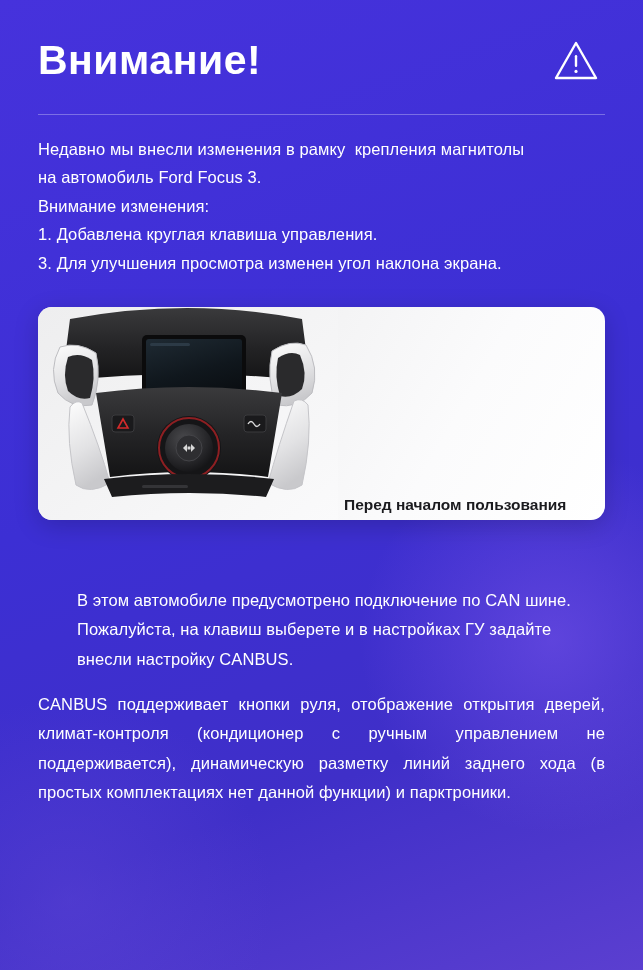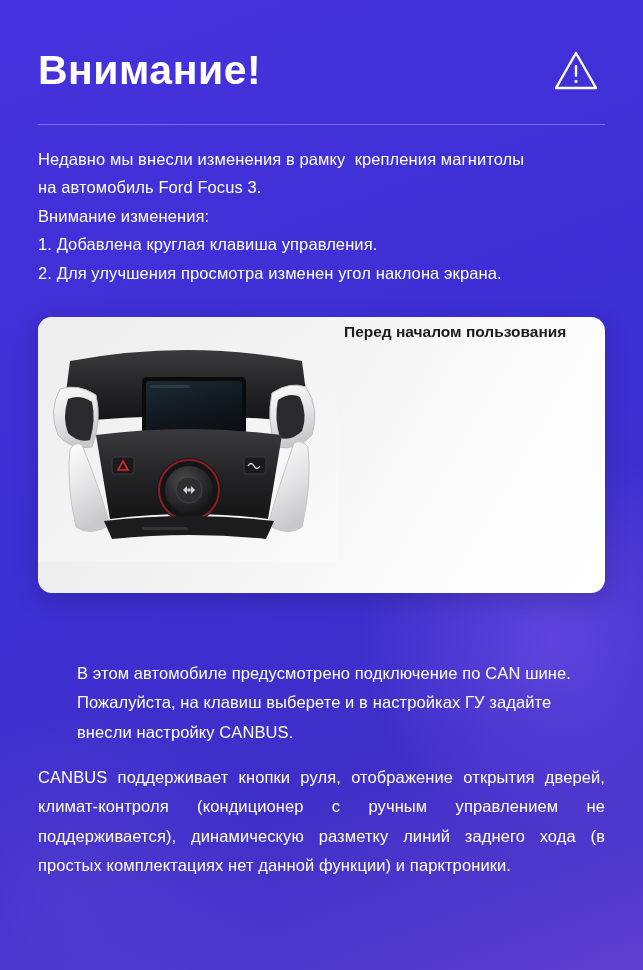--- a/index.html
+++ b/index.html
@@ -45,21 +45,21 @@
     position: relative;
     z-index: 2;
     padding: 0 38px;
   }
 
   
   .header {
     display: flex;
     align-items: center;
     justify-content: space-between;
-    padding-top: 48px;
+    padding-top: 38px;
   }
   .title {
     font-size: 41px;
     font-weight: bold;
     color: #ffffff;
     letter-spacing: 0.5px;
     line-height: 1.1;
   }
   .warn-icon {
     width: 46px;
@@ -79,25 +79,25 @@
     color: #ffffff;
     font-size: 16.5px;
     line-height: 1.72;
     letter-spacing: 0.1px;
   }
   .intro .line { display: block; white-space: pre-wrap; }
 
   
   .card {
     margin-top: 30px;
-    height: 276px;
+    height: 213px;
     border-radius: 14px;
     background: linear-gradient(120deg, #e9e9ea 0%, #f2f2f3 38%, #fbfbfc 70%, #ffffff 100%);
     display: flex;
-    align-items: flex-start;
+    align-items: flex-end;
     overflow: hidden;
     position: relative;
     box-shadow: 0 6px 24px rgba(0,0,0,0.18);
   }
   .card-photo {
     position: relative;
     width: 300px;
     height: 245px;
     flex: none;
   }
@@ -147,21 +147,21 @@
       </span>
     </div>
 
     <div class="divider"></div>
 
     <div class="intro">
       <span class="line">Недавно мы внесли изменения в рамку  крепления магнитолы</span>
       <span class="line">на автомобиль Ford Focus 3.</span>
       <span class="line">Внимание изменения:</span>
       <span class="line">1. Добавлена круглая клавиша управления.</span>
-      <span class="line">2. Для улучшения просмотра изменен угол наклона экрана.</span>
+      <span class="line">3. Для улучшения просмотра изменен угол наклона экрана.</span>
     </div>
 
     <div class="card">
       <div class="card-photo">
         <svg class="unit-svg" width="300" height="245" viewBox="0 0 300 245" aria-hidden="true">
           <defs>
             <linearGradient id="panelDark" x1="0" y1="0" x2="0" y2="1">
               <stop offset="0%" stop-color="#3a3a3c"></stop>
               <stop offset="55%" stop-color="#232325"></stop>
               <stop offset="100%" stop-color="#141415"></stop>

